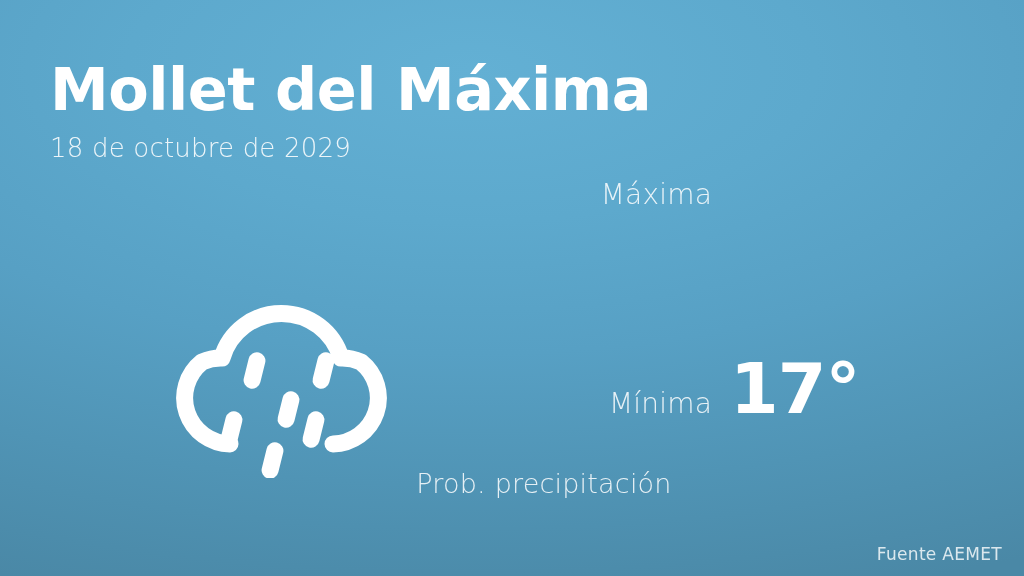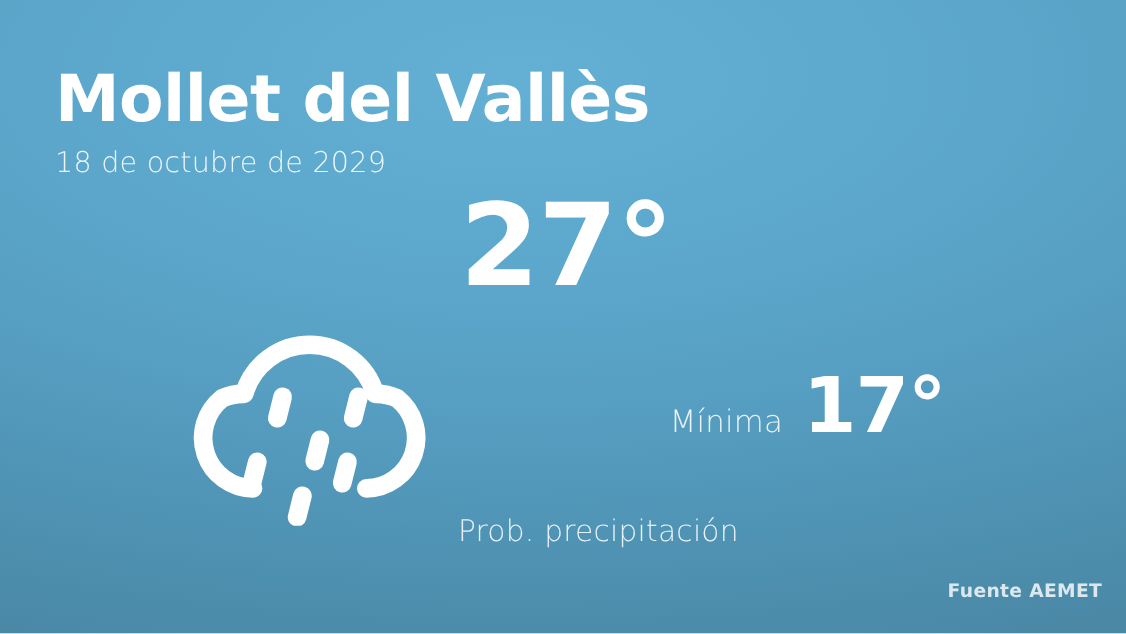--- a/index.html
+++ b/index.html
@@ -93,47 +93,47 @@
     font-weight: 800;
     color: #ffffff;
     white-space: nowrap;
     letter-spacing: -1px;
   }
 
   #stat-row-max      { top: 0px; }
   #stat-row-max .stat-label { width: 312px; font-size: 28px; }
   #stat-row-max .stat-value { margin-left: 18px; font-size: 104px; line-height: 0.88; }
 
-  #stat-row-min      { top: 160px; }
+  #stat-row-min      { top: 180px; }
   #stat-row-min .stat-label { width: 312px; font-size: 28px; }
   #stat-row-min .stat-value { margin-left: 18px; font-size: 70px; line-height: 0.9; }
 
   #stat-row-precip   { top: 290px; }
   #stat-row-precip .stat-label { width: 288px; font-size: 27px; text-align: center; }
   #stat-row-precip .stat-value { margin-left: 28px; font-size: 52px; line-height: 0.9; }
 
   
   #source-footer {
     position: absolute;
     right: 22px;
-    bottom: 28px;
+    bottom: 12px;
     font-size: 17px;
-    font-weight: 700;
+    font-weight: 400;
     color: rgba(255,255,255,0.80);
     letter-spacing: 0.3px;
     white-space: nowrap;
   }
 </style>
 </head>
 <body>
 
 <div id="weather-card">
 
   <div id="header-block">
-    <div id="city-title">Mollet del Vallès</div>
+    <div id="city-title">Mollet del Máxima</div>
     <div id="date-subtitle">18 de octubre de 2029</div>
   </div>
 
   <div id="weather-icon-wrap">
     <svg id="weather-icon-svg" viewBox="0 0 240 230" xmlns="http://www.w3.org/2000/svg">
 
       <path d="M 62 196
                A 46 46 0 0 1 34 114
                A 46 46 0 0 1 54 110
                A 62 62 0 0 1 173 110
@@ -147,21 +147,21 @@
         <rect x="55" y="163" width="17" height="37" rx="8.5" transform="rotate(14 63.5 181.5)"></rect>
         <rect x="137" y="163" width="17" height="37" rx="8.5" transform="rotate(14 145.5 181.5)"></rect>
         <rect x="96" y="194" width="17" height="37" rx="8.5" transform="rotate(14 104.5 212.5)"></rect>
       </g>
     </svg>
   </div>
 
   <div id="stats-block">
 
     <div class="stat-row" id="stat-row-max">
-      <div class="stat-value">27°</div>
+      <div class="stat-label">Máxima</div>
     </div>
 
     <div class="stat-row" id="stat-row-min">
       <div class="stat-label">Mínima</div>
       <div class="stat-value">17°</div>
     </div>
 
     <div class="stat-row" id="stat-row-precip">
       <div class="stat-label">Prob. precipitación</div>
     </div>

